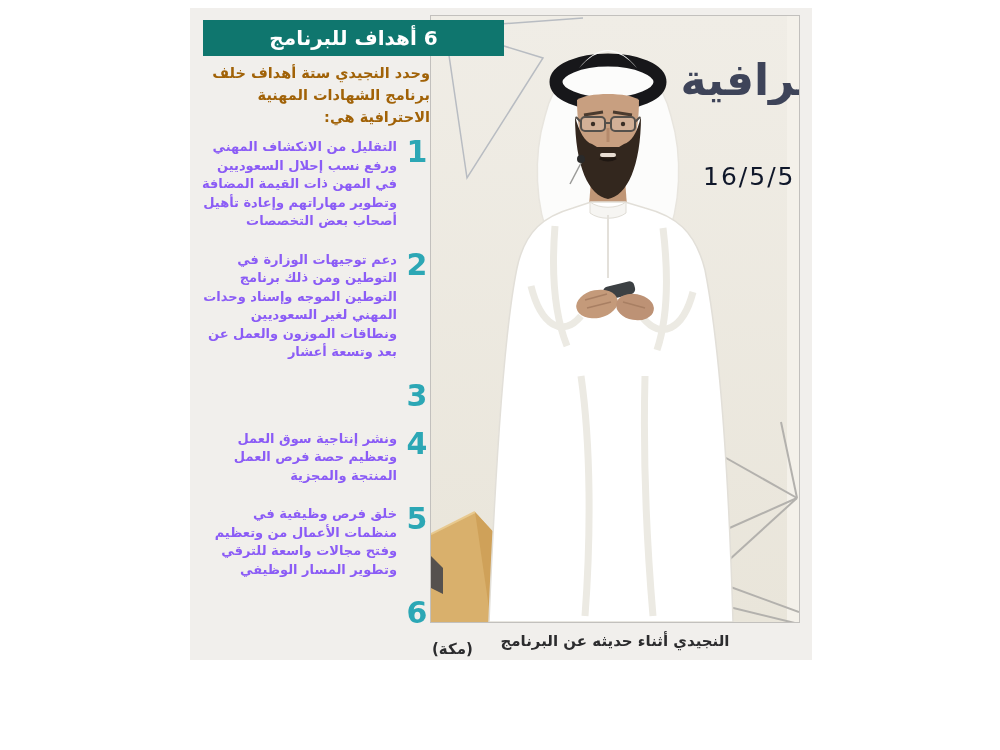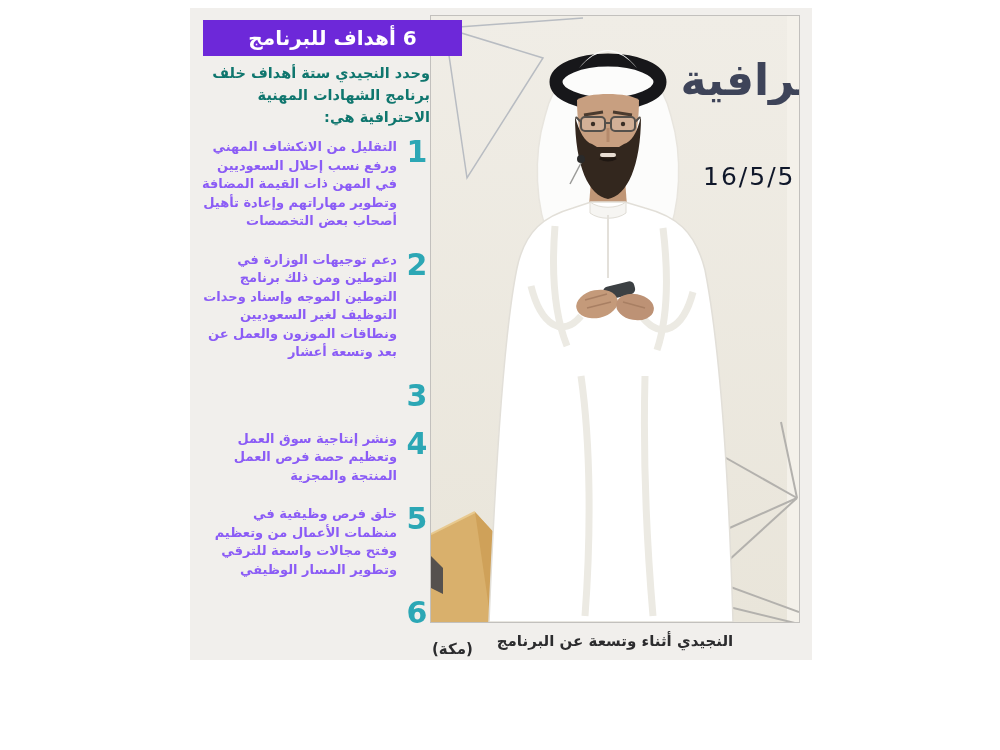--- a/index.html
+++ b/index.html
@@ -16,28 +16,28 @@
            overflow:hidden; border:1px solid #c2c0bd; background:#efece4;
            box-shadow:0 0 0 2px #fafaf9 inset; }
   .photo svg { position:absolute; left:0; top:0; }
   .wall-text { position:absolute; top:38px; right:-14px; width:160px;
                font-size:44px; font-weight:bold; color:#3e4459; direction:rtl;
                white-space:nowrap; overflow:hidden; letter-spacing:1px; }
   .wall-date { position:absolute; top:146px; left:272px; font-size:25px;
                color:#0f172a; letter-spacing:2px; white-space:nowrap; }
 
   
-  .title-box { position:absolute; left:13px; top:12px; width:259px; height:36px;
-               background:#6d28d9; z-index:6; display:flex; align-items:center;
+  .title-box { position:absolute; left:13px; top:12px; width:301px; height:36px;
+               background:#0f766e; z-index:6; display:flex; align-items:center;
                justify-content:center; direction:rtl; }
   .title-box span { color:#ffffff; font-size:20px; font-weight:bold; }
 
   
   .left-col { position:absolute; left:8px; top:54px; width:232px; direction:rtl; }
-  .intro { font-size:14.5px; font-weight:bold; color:#0f766e; line-height:22px;
+  .intro { font-size:14.5px; font-weight:bold; color:#a16207; line-height:22px;
            text-align:right; margin-bottom:10px; }
   ol.goals { list-style:none; }
   ol.goals li { display:flex; flex-direction:row; margin-bottom:20px; }
   ol.goals .num { color:#2ca7b5; font-size:30px; font-weight:bold; line-height:28px;
                   width:26px; flex:0 0 26px; text-align:center; margin-left:7px; }
   ol.goals .txt { font-size:13px; font-weight:bold; color:#8b5cf6;
                   line-height:18.5px; text-align:right; width:199px; }
 
   
   .caption-row { position:absolute; left:240px; top:624px; width:370px; height:26px;
@@ -153,38 +153,38 @@
 
     <div class="left-col">
       <p class="intro">وحدد النجيدي ستة أهداف خلف برنامج الشهادات المهنية الاحترافية هي:</p>
       <ol class="goals">
         <li>
           <span class="num">1</span>
           <p class="txt">التقليل من الانكشاف المهني ورفع نسب إحلال السعوديين في المهن ذات القيمة المضافة وتطوير مهاراتهم وإعادة تأهيل أصحاب بعض التخصصات</p>
         </li>
         <li>
           <span class="num">2</span>
-          <p class="txt">دعم توجيهات الوزارة في التوطين ومن ذلك برنامج التوطين الموجه وإسناد وحدات التوظيف لغير السعوديين ونطاقات الموزون والعمل عن بعد وتسعة أعشار</p>
+          <p class="txt">دعم توجيهات الوزارة في التوطين ومن ذلك برنامج التوطين الموجه وإسناد وحدات المهني لغير السعوديين ونطاقات الموزون والعمل عن بعد وتسعة أعشار</p>
         </li>
         <li>
           <span class="num">3</span>
         </li>
         <li>
           <span class="num">4</span>
           <p class="txt">ونشر إنتاجية سوق العمل وتعظيم حصة فرص العمل المنتجة والمجزية</p>
         </li>
         <li>
           <span class="num">5</span>
           <p class="txt">خلق فرص وظيفية في منظمات الأعمال من وتعظيم وفتح مجالات واسعة للترقي وتطوير المسار الوظيفي</p>
         </li>
         <li>
           <span class="num">6</span>
         </li>
       </ol>
     </div>
 
     <div class="caption-row">
-      <span class="caption">النجيدي أثناء وتسعة عن البرنامج</span>
+      <span class="caption">النجيدي أثناء حديثه عن البرنامج</span>
       <span class="credit">(مكة)</span>
     </div>
 
   </div>
 </div>
 
 </body></html>

